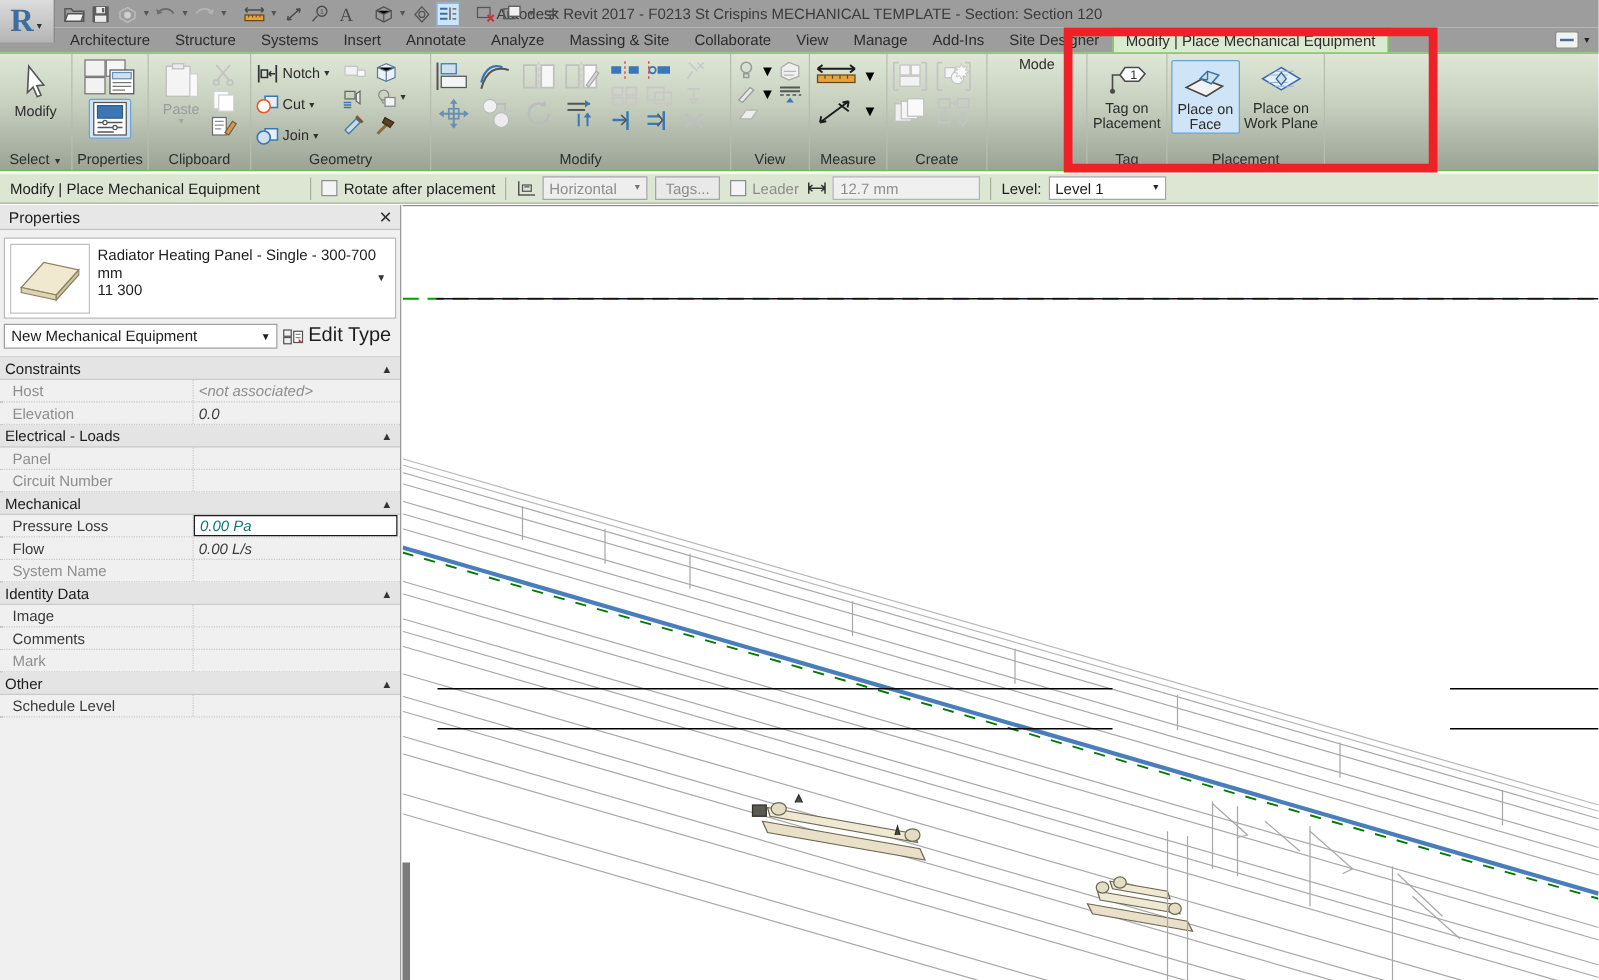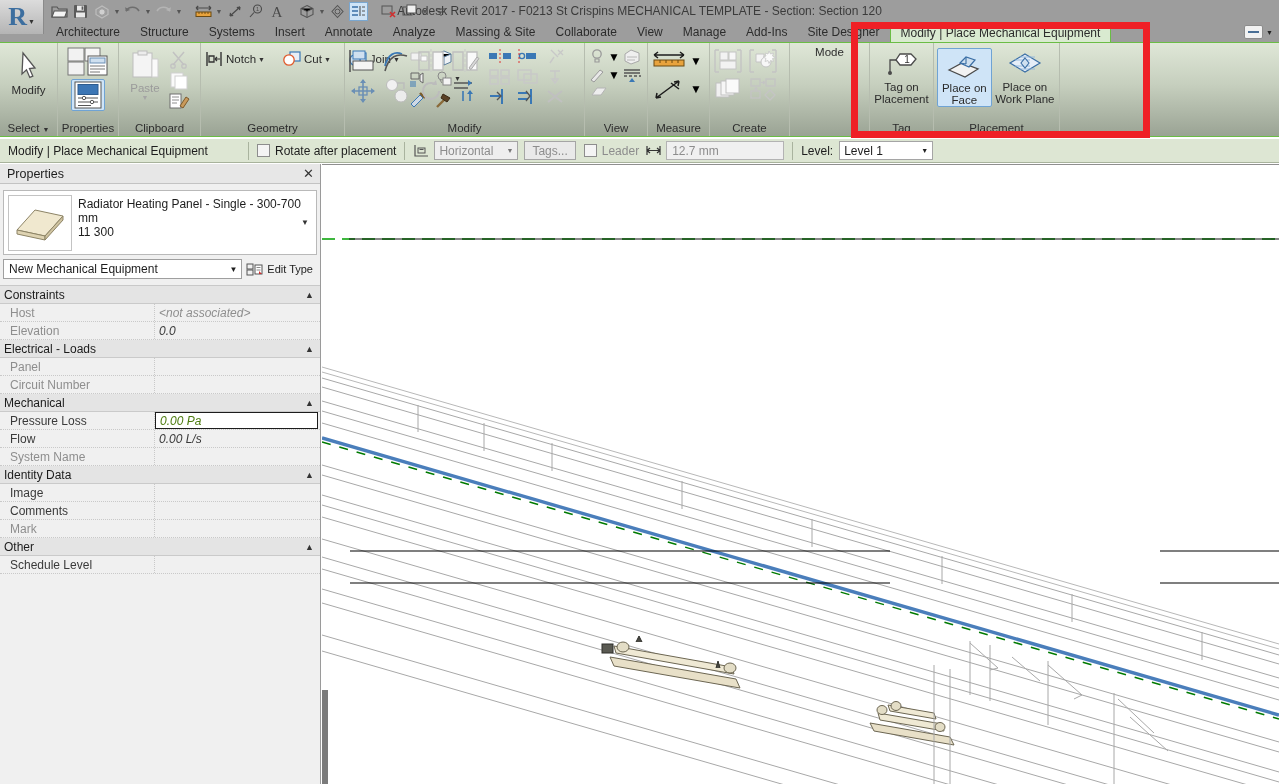--- a/index.html
+++ b/index.html
@@ -171,21 +171,21 @@
   .typecar { align-self:center; font-size:8px; color:#333; padding-right:3px;}
   .typerow2 {
     margin:4px 3px 0 3px; display:flex; align-items:center; gap:4px;
   }
   .typesel {
     flex:1; height:20px; background:#fff; border:1px solid #9f9f9f;
     display:flex; align-items:center; justify-content:space-between;
     padding:0 4px 0 5px; font-size:12px; color:#1d1d1d;
   }
   .typesel .cv { font-size:8px; }
-  .edittype { display:flex; align-items:center; gap:4px; font-size:11px;
+  .edittype { display:flex; align-items:center; gap:4px; font-size:16px;
     color:#1d1d1d; padding-right:4px;}
 
   .ptable { margin-top:6px; border-top:1px solid #c9c9c9; }
   .grouprow {
     height:18px; background:#e4e4e4; border-bottom:1px solid #cacaca;
     display:flex; align-items:center; justify-content:space-between;
     padding:0 6px 0 4px; font-size:12px; color:#1b1b1b;
   }
   .grouprow .chev { font-size:9px; color:#333; }
   .prow {
@@ -193,21 +193,21 @@
     border-bottom:1px dotted #c9c9c9; font-size:12px;
   }
   .pk { width:155px; padding-left:10px; display:flex; align-items:center;
         color:#3a3a3a; border-right:1px dotted #c9c9c9;}
   .pk.dim { color:#8e8e8e; }
   .pv { flex:1; padding-left:4px; display:flex; align-items:center;
         color:#3a3a3a;font-style:italic; }
   .pv.dim { color:#8e8e8e; }
   .pv.active {
     background:#fff; border:1px solid #1c1c1c; margin:0 2px 0 0;
-    color:#4d7c0f;
+    color:#0f766e;
   }
 
   
   .canvas {
     position:absolute; left:322px; top:164px;
     width:957px; height:620px; background:#ffffff;
     border-top:1px solid #8f8f8f;
     overflow:hidden;
   }
   .canvas svg { display:block; }
@@ -441,21 +441,21 @@
               <path d="M12 14l6-9 3 2-6 9z" fill="#c99a5b" stroke="#7d5a2c"></path>
             </svg>
         </span>
       </div>
     </div>
     <div class="panel-label">Clipboard</div>
   </div>
 
   <div class="panel" style="width:144px">
     <div class="panel-body" style="padding-top:2px">
-      <div style="display:flex;gap:17px">
+      <div style="display:flex;flex-direction:column;gap:1px">
         <div class="smallrow">
           <span class="icobox">
             <svg width="20" height="18" viewBox="0 0 20 18">
                 <path d="M3 2v14M17 2v14" stroke="#333" stroke-width="1.4"></path>
                 <path d="M5 6h5v6H5z" fill="none" stroke="#333" stroke-width="1.3"></path>
                 <path d="M11 9h5M11 9l2-2M11 9l2 2" stroke="#333" stroke-width="1.2" fill="none"></path>
               </svg>
           </span>
           <span class="lbl">Notch</span>
           <span class="car">▼</span>

